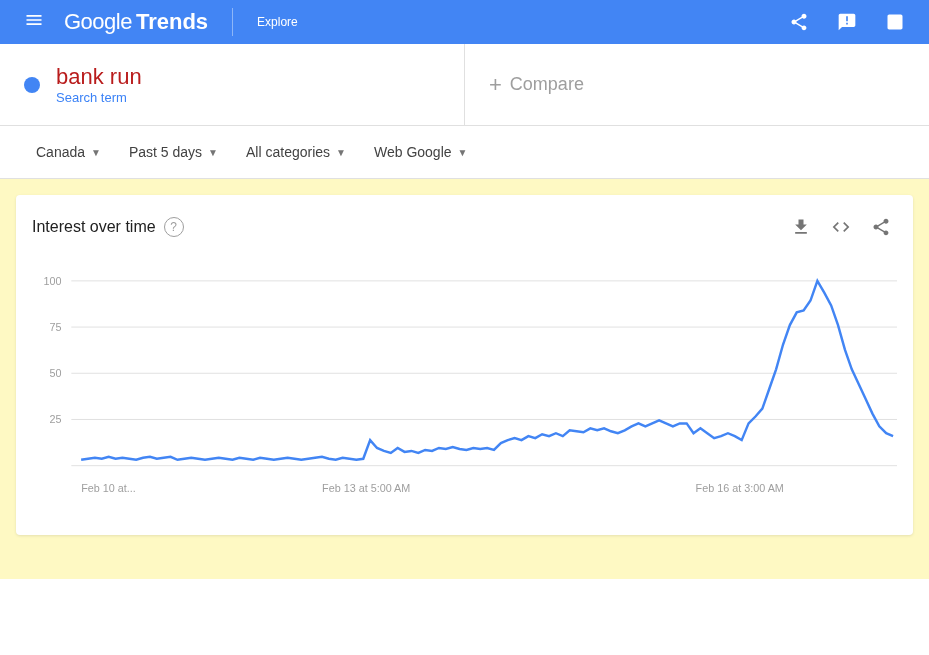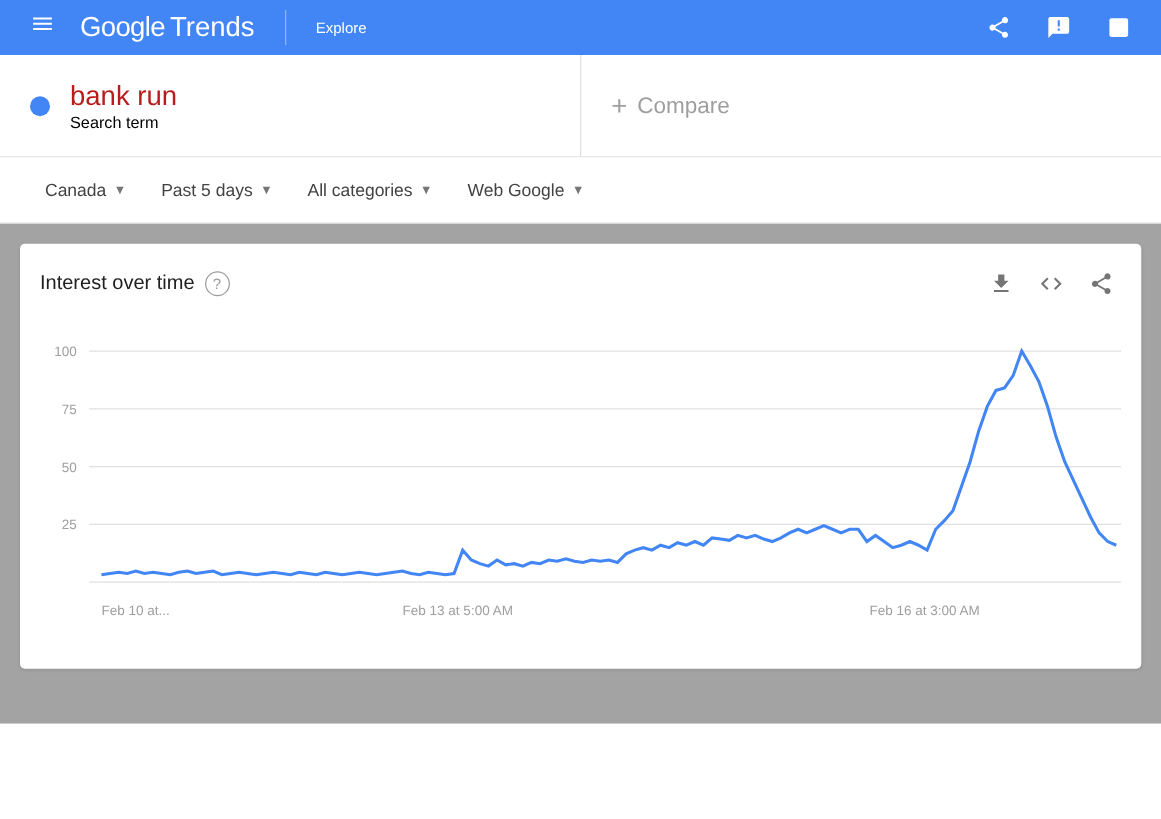--- a/index.html
+++ b/index.html
@@ -27,21 +27,21 @@
     }
     .logo-google {
       color: #fff;
       font-size: 22px;
       font-weight: 400;
       letter-spacing: -0.5px;
     }
     .logo-trends {
       color: #fff;
       font-size: 22px;
-      font-weight: 400;
+      font-weight: 700;
     }
     .header-divider {
       width: 1px;
       height: 28px;
       background: rgba(255,255,255,0.4);
       margin: 0 12px;
     }
     .header-explore {
       color: #fff;
       font-size: 12px;
@@ -87,21 +87,21 @@
     .search-term-text {
       display: flex;
       flex-direction: column;
     }
     .search-term-name {
       font-size: 22px;
       color: #b91c1c;
     }
     .search-term-label {
       font-size: 13px;
-      color: #000000;
+      color: #3b82f6;
     }
     .compare-box {
       flex: 1;
       display: flex;
       align-items: center;
       padding: 20px 24px;
       gap: 8px;
     }
     .compare-plus {
       font-size: 22px;
@@ -133,21 +133,21 @@
       color: #424242;
       border-radius: 4px;
     }
     .filter-chevron {
       font-size: 10px;
       color: #757575;
     }
 
     
     .content-area {
-      background: #a3a3a3;
+      background: #fef9c3;
       padding: 16px;
       min-height: 400px;
     }
     .chart-card {
       background: #fff;
       border-radius: 4px;
       padding: 16px;
       box-shadow: 0 1px 3px rgba(0,0,0,0.1);
     }
     .chart-header {

